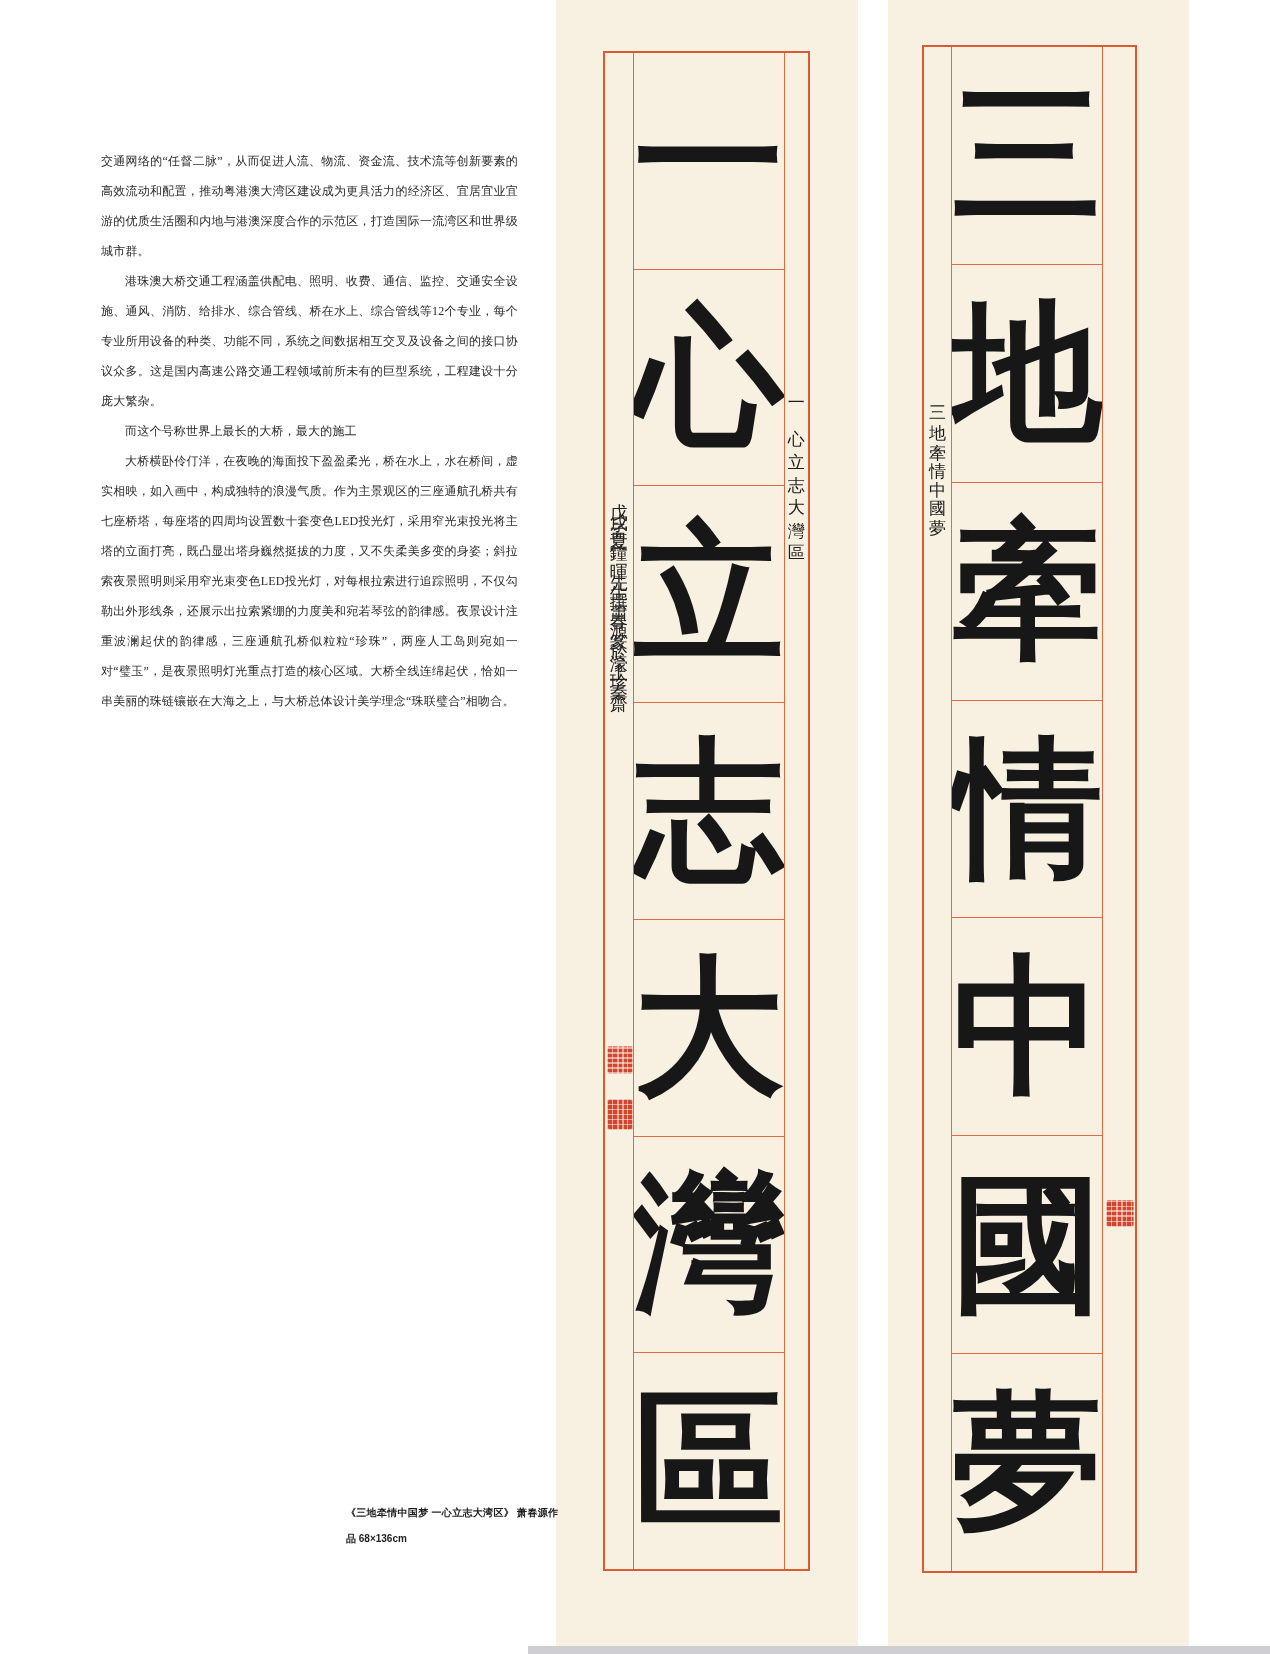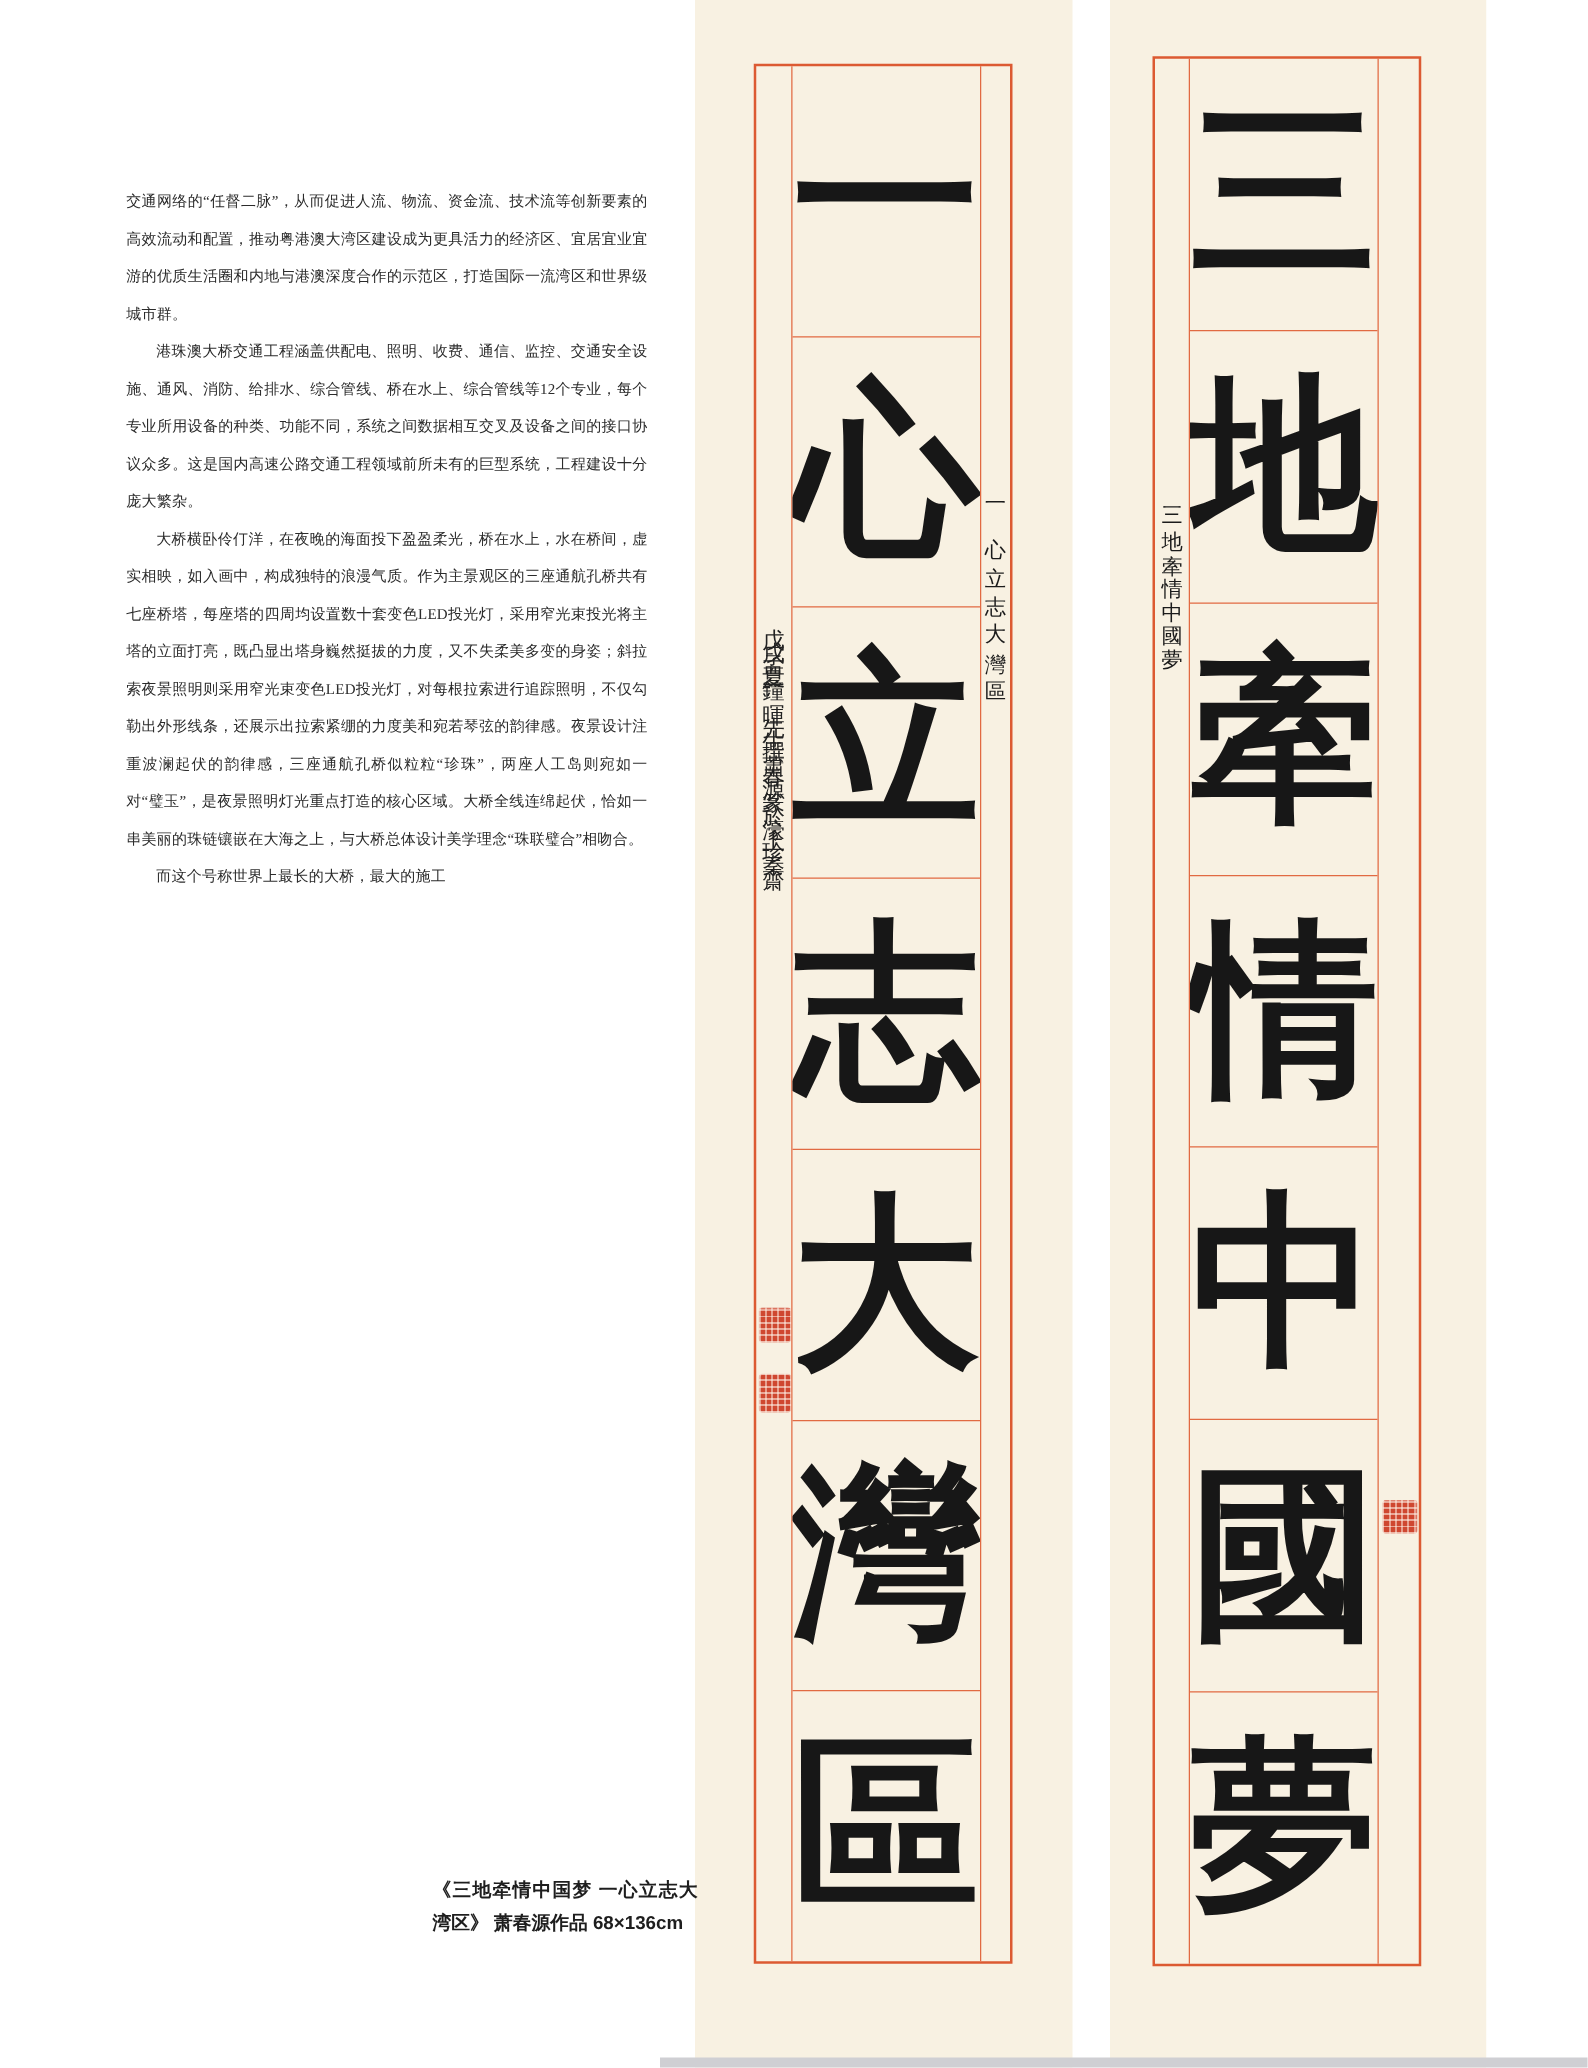--- a/index.html
+++ b/index.html
@@ -27,21 +27,21 @@
     font-size:12px;line-height:30px;color:#2b2b2b;
     text-align:justify;letter-spacing:0.2px;
   }
   .article p{margin:0;text-indent:2em;}
   .article p.no-indent{text-indent:0;}
 
   
   .caption{
     position:absolute;left:346px;top:1500px;width:212px;
     font-family:"Liberation Sans","DejaVu Sans",sans-serif;
-    font-weight:600;font-size:15px;line-height:26px;color:#1e1e1e;
+    font-weight:600;font-size:10px;line-height:26px;color:#1e1e1e;
     text-align:justify;
   }
 
   
   .scroll{
     position:absolute;box-sizing:border-box;
     border:2px solid var(--grid-red);
     display:flex;background:var(--cream);
   }
   .scroll-left{left:603px;top:51px;width:207px;height:1520px;}
@@ -92,22 +92,22 @@
 </style>
 </head>
 <body>
 
 <div class="panel panel-a"></div>
 <div class="panel panel-b"></div>
 
 <div class="article">
   <p class="no-indent">交通网络的“任督二脉”，从而促进人流、物流、资金流、技术流等创新要素的高效流动和配置，推动粤港澳大湾区建设成为更具活力的经济区、宜居宜业宜游的优质生活圈和内地与港澳深度合作的示范区，打造国际一流湾区和世界级城市群。</p>
   <p>港珠澳大桥交通工程涵盖供配电、照明、收费、通信、监控、交通安全设施、通风、消防、给排水、综合管线、桥在水上、综合管线等12个专业，每个专业所用设备的种类、功能不同，系统之间数据相互交叉及设备之间的接口协议众多。这是国内高速公路交通工程领域前所未有的巨型系统，工程建设十分庞大繁杂。</p>
+  <p>而这个号称世界上最长的大桥，最大的施工</p>
   <p>大桥横卧伶仃洋，在夜晚的海面投下盈盈柔光，桥在水上，水在桥间，虚实相映，如入画中，构成独特的浪漫气质。作为主景观区的三座通航孔桥共有七座桥塔，每座塔的四周均设置数十套变色LED投光灯，采用窄光束投光将主塔的立面打亮，既凸显出塔身巍然挺拔的力度，又不失柔美多变的身姿；斜拉索夜景照明则采用窄光束变色LED投光灯，对每根拉索进行追踪照明，不仅勾勒出外形线条，还展示出拉索紧绷的力度美和宛若琴弦的韵律感。夜景设计注重波澜起伏的韵律感，三座通航孔桥似粒粒“珍珠”，两座人工岛则宛如一对“璧玉”，是夜景照明灯光重点打造的核心区域。大桥全线连绵起伏，恰如一串美丽的珠链镶嵌在大海之上，与大桥总体设计美学理念“珠联璧合”相吻合。</p>
-  <p>而这个号称世界上最长的大桥，最大的施工</p>
 </div>
 
 <div class="caption">《三地牵情中国梦 一心立志大湾区》 萧春源作品 68×136cm</div>
 
 <div class="scroll scroll-left">
   <div class="col-side col-l">
     <div class="vtext inscription">戊戌孟夏鐘一暉先生撰蕭春源篆於濠上珍秦齋</div>
     <div class="seal seal-a1"></div>
     <div class="seal seal-a2"></div>
   </div>

